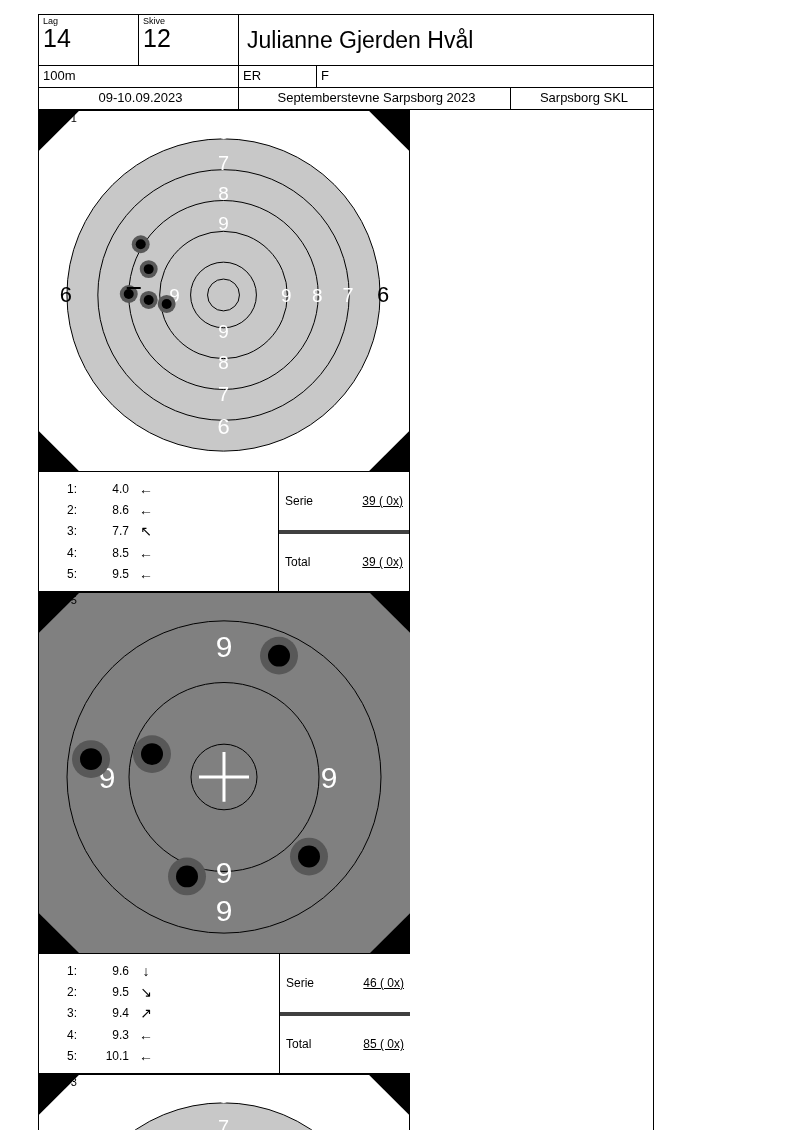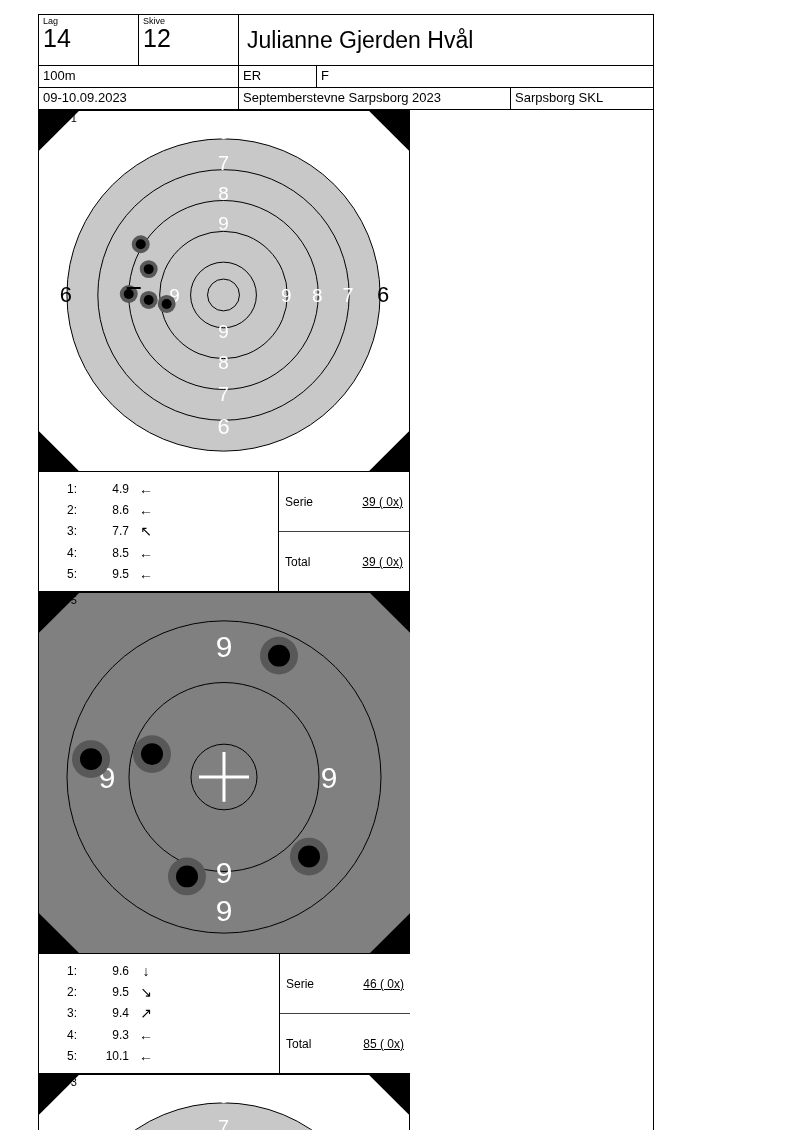--- a/index.html
+++ b/index.html
@@ -35,21 +35,21 @@
   .c-name .nm { font-size:23px; }
 
   .hdr-row2 { display:flex; height:22px; border-top:1px solid #000; }
   .hdr-row2 > div { border-right:1px solid #000; font-size:13px; padding:2px 0 0 4px; }
   .hdr-row2 > div:last-child { border-right:none; }
   .c-dist { width:200px; }
   .c-club { flex:1; }
   .c-er { width:78px; }
   .c-f { width:86px; }
 
-  .hdr-row3 { display:flex; height:22px; border-top:1px solid #000; }
+  .hdr-row3 { display:flex; height:22px; border-top:1px solid #000;text-align:center; }
   .hdr-row3 > div { border-right:1px solid #000; font-size:13px; padding:2px 0 0 4px; }
   .hdr-row3 > div:last-child { border-right:none; }
   .c-date { width:200px; }
   .c-event { width:272px; }
   .c-org { flex:1; }
 
   
   .grid { display:flex; flex-wrap:wrap; border-left:1px solid #000; border-right:1px solid #000; }
   .quad { width:371px; }
   .quad.left { border-right:1px solid #000; }
@@ -99,21 +99,21 @@
   .sums {
     width:130px;
     display:flex; flex-direction:column;
   }
   .sumrow {
     flex:1;
     display:flex; align-items:center;
     font-size:12px;
     padding:0 6px;
   }
-  .sumrow.bordered { border-bottom:1px solid #404040; }
+  .sumrow.bordered { border-bottom:4px solid #404040; }
   .sumrow .k { flex:1; }
   .sumrow .v { text-align:right;text-decoration:underline; }
 </style>
 </head>
 <body>
 
 <div class="sheet">
 
   <div class="hdr">
     <div class="hdr-row1">
@@ -192,21 +192,21 @@
           </g>
           <path d="M88,178 h14" stroke="#000" stroke-width="2"></path>
         </svg>
         <div class="serie-label onwhite">Serie 1</div>
       </div>
       <div class="info">
         <div class="shots">
           <div class="shotcol">
             <div class="shotrow">
               <span class="idx">1:</span>
-              <span class="val">4.9</span>
+              <span class="val">4.0</span>
               <span class="arr">←</span>
             </div>
             <div class="shotrow">
               <span class="idx">2:</span>
               <span class="val">8.6</span>
               <span class="arr">←</span>
             </div>
             <div class="shotrow">
               <span class="idx">3:</span>
               <span class="val">7.7</span>

